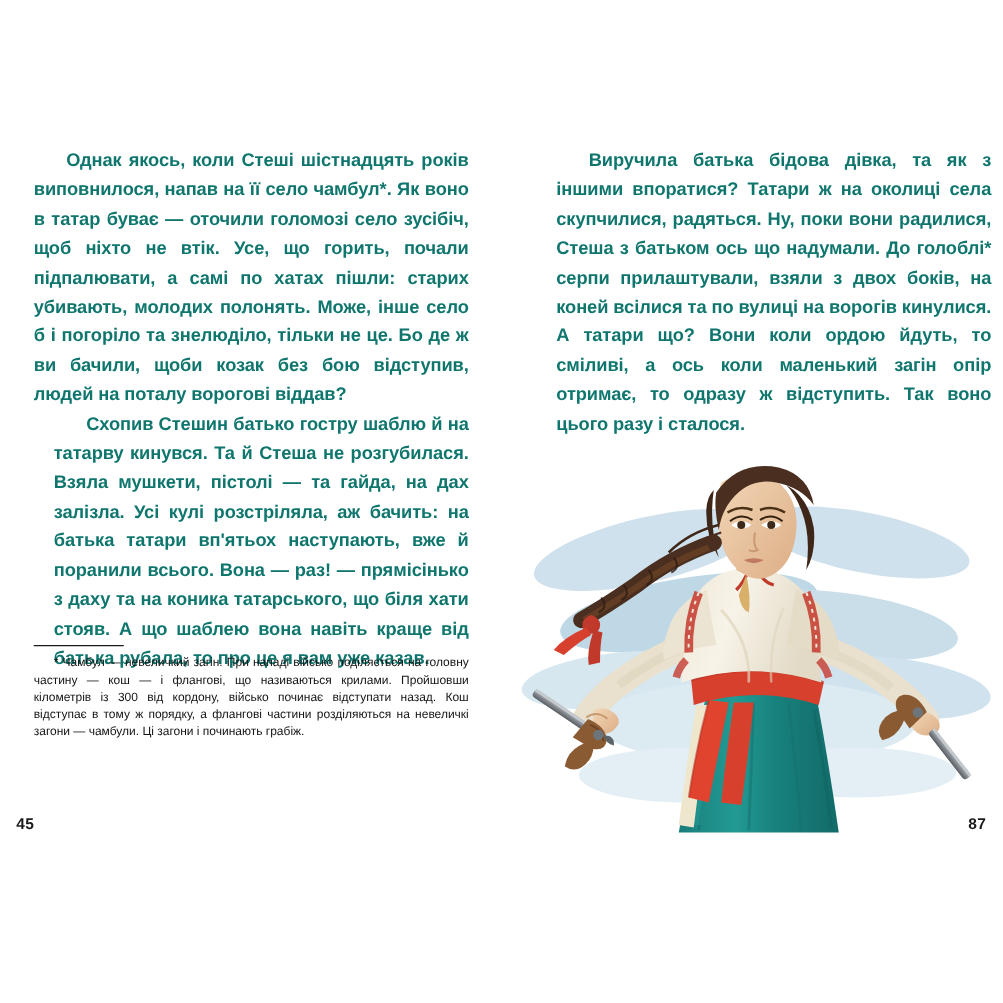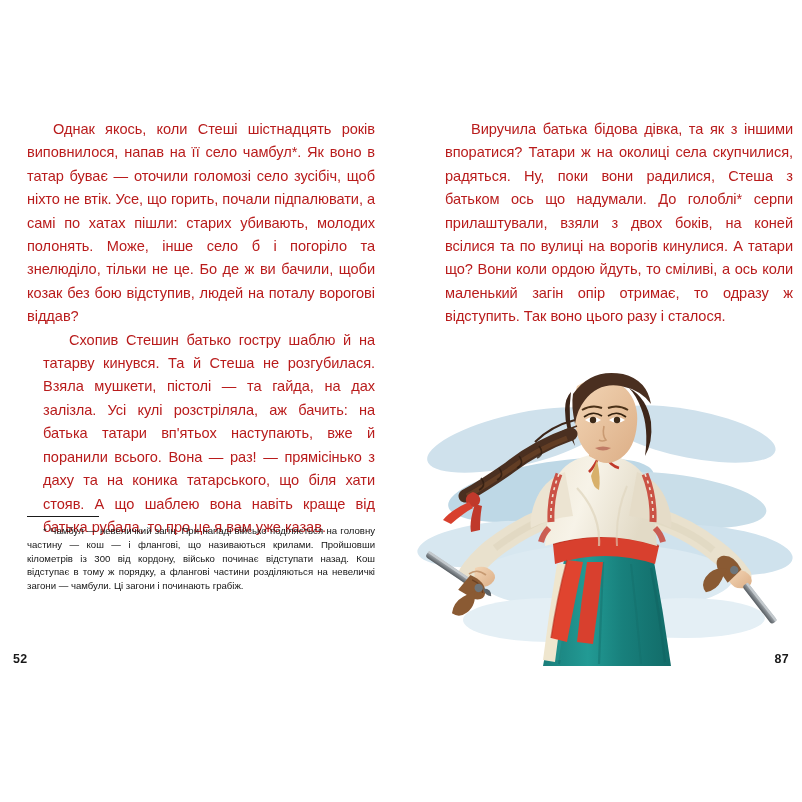--- a/index.html
+++ b/index.html
@@ -38,22 +38,22 @@
   .col-left  { left: 27px; }
   .col-right { left: 14px; margin-left: 30px; }
 
   p.body {
     margin: 0;
     text-indent: 26px;
     text-align: justify;
     font-size: 14.6px;
     line-height: 23.4px;
     letter-spacing: -0.05px;
-    color: #b91c1c;
-    font-weight: 400;
+    color: #0f766e;
+    font-weight: 700;
   }
   p.body + p.body { margin-top: 0; margin-left: 16px; }
 
   .footnote-block {
     position: absolute;
     width: 348px;
   }
   .fn-rule {
     width: 72px;
     height: 1.4px;
@@ -102,21 +102,21 @@
     <div class="col col-left">
       <p class="body"><span>Однак якось, коли Стеші шістнадцять років виповнилося, напав на її село чамбул*. Як воно в татар буває — оточили голомозі село зусібіч, щоб ніхто не втік. Усе, що горить, почали підпалювати, а самі по хатах пішли: старих убивають, молодих полонять. Може, інше село б і погоріло та знелюділо, тільки не це. Бо де ж ви бачили, щоби козак без бою відступив, людей на поталу ворогові віддав?</span></p>
       <p class="body"><span>Схопив Стешин батько гостру шаблю й на татарву кинувся. Та й Стеша не розгубилася. Взяла мушкети, пістолі — та гайда, на дах залізла. Усі кулі розстріляла, аж бачить: на батька татари вп'ятьох наступають, вже й поранили всього. Вона — раз! — прямісінько з даху та на коника татарського, що біля хати стояв. А що шаблею вона навіть краще від батька рубала, то про це я вам уже казав.</span></p>
     </div>
 
     <div class="footnote-block fn-left">
       <div class="fn-rule"></div>
       <p class="footnote"><span>*</span>&nbsp;<span>Чамбул — невеличкий загін. При нападі військо поділяється на головну частину — кош — і флангові, що називаються крилами. Пройшовши кілометрів із 300 від кордону, військо починає відступати назад. Кош відступає в тому ж порядку, а флангові частини розділяються на невеличкі загони — чамбули. Ці загони і починають грабіж.</span></p>
     </div>
 
-    <div class="folio folio-left">52</div>
+    <div class="folio folio-left">45</div>
   </div>
 
   <div class="page page-right">
 
     <div class="col col-right">
       <p class="body"><span>Виручила батька бідова дівка, та як з іншими впоратися? Татари ж на околиці села скупчилися, радяться. Ну, поки вони радилися, Стеша з батьком ось що надумали. До голоблі* серпи прилаштували, взяли з двох боків, на коней всілися та по вулиці на ворогів кинулися. А татари що? Вони коли ордою йдуть, то сміливі, а ось коли маленький загін опір отримає, то одразу ж відступить. Так воно цього разу і сталося.</span></p>
     </div>
 
 
     <div class="folio folio-right">87</div>

